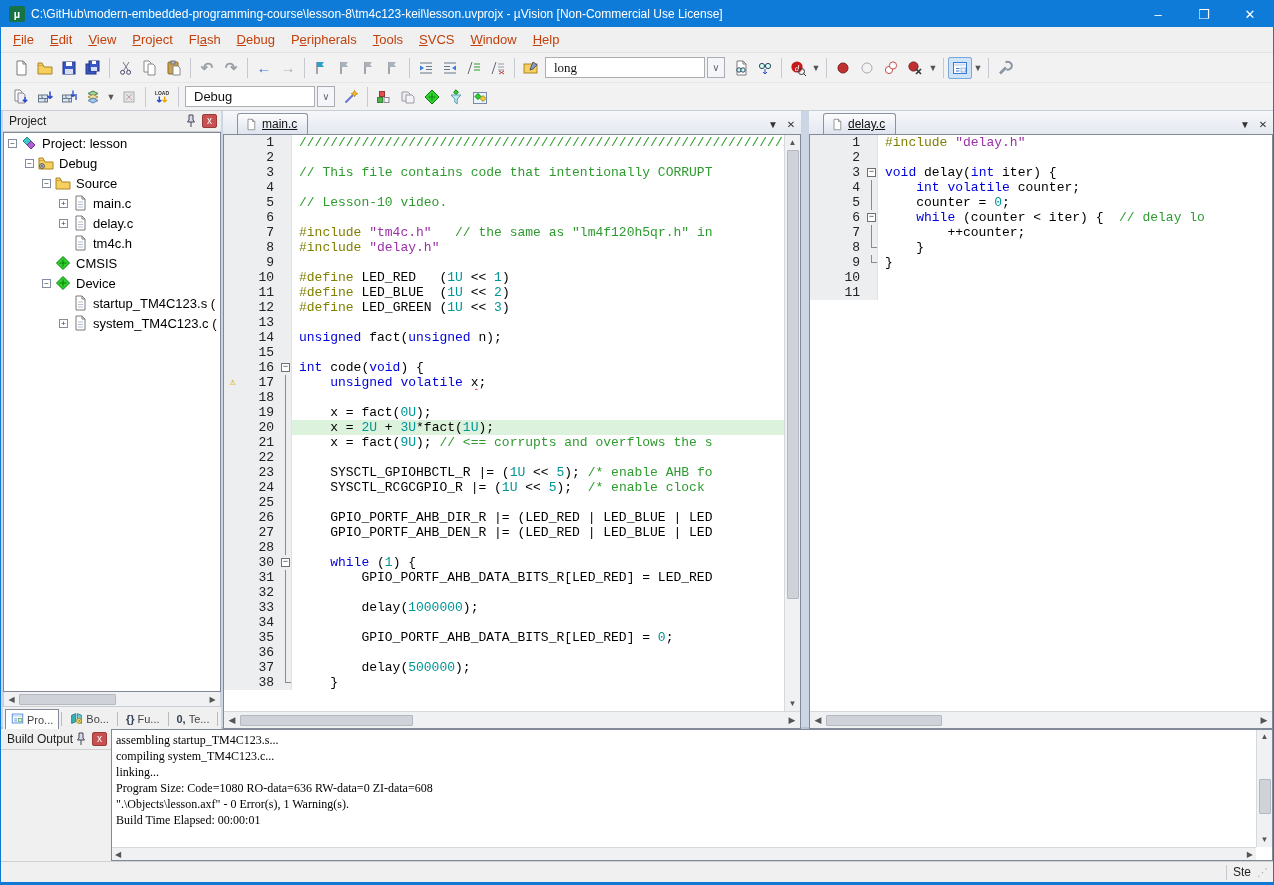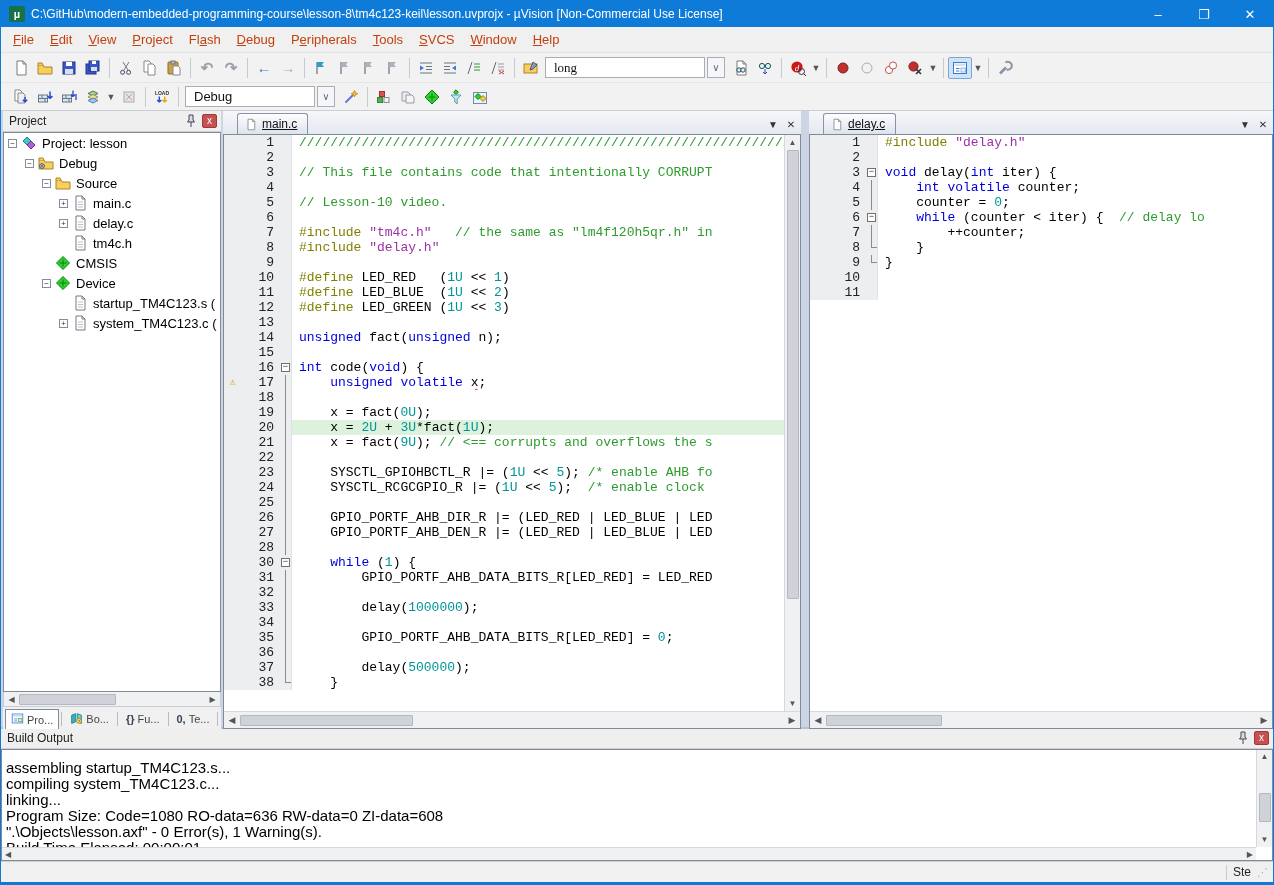--- a/index.html
+++ b/index.html
@@ -84,23 +84,23 @@
   .kw { color:#0000dd; } .cm { color:#2e9b2e; } .pp { color:#808000; }
   .num { color:#009595; } .str { color:#9b30a8; } .pl { color:#000; }
   .sq { color:#000; text-decoration:underline wavy #e02020 1px; text-underline-offset:2px; }
   .vscroll { position:absolute; right:0; top:0; bottom:17px; width:16px; background:#f0f1f3; border-left:1px solid #d6d8dc; display:flex; flex-direction:column; align-items:center; }
   .vscroll .arr { height:15px; font-size:8px; color:#555; line-height:15px; }
   .vthumb { width:12px; background:#cfd2d8; border:1px solid #b5b8c0; border-radius:1px; }
   .edhscroll { height:17px; background:#f0f1f3; border-top:1px solid #d6d8dc; display:flex; align-items:center; flex:0 0 auto; }
   .edhscroll .arr { width:16px; text-align:center; font-size:9px; color:#555; }
 
   
-  .buildpanel { height:134px; display:flex; flex-direction:column; background:#f0f0f0; border-top:2px solid #b9c2d2; flex:0 0 auto; }
+  .buildpanel { height:134px; display:flex; flex-direction:row; background:#f0f0f0; border-top:2px solid #b9c2d2; flex:0 0 auto; }
   .buildbody { flex:1 1 auto; background:#fff; border:1px solid #828a99; position:relative; overflow:hidden; }
-  .bo-lines { font-family:Liberation Sans, sans-serif; font-size:15px; line-height:16px; padding:10px 4px; color:#000; }
+  .bo-lines { font-family:Liberation Serif, serif; font-size:12px; line-height:16px; padding:2px 4px; color:#000; }
   .bo-vscroll { position:absolute; right:0; top:0; bottom:13px; width:16px; background:#f0f1f3; border-left:1px solid #d6d8dc; display:flex; flex-direction:column; align-items:center; }
   .bo-hscroll { position:absolute; left:0; right:16px; bottom:0; height:13px; background:#f0f1f3; border-top:1px solid #d6d8dc; display:flex; align-items:center; justify-content:space-between; padding:0 3px; font-size:8px; color:#555; }
 
   
   .statusbar { height:21px; background:#f0f0f0; border-top:1px solid #d0d0d0; display:flex; align-items:center; flex:0 0 auto; font-size:12px; color:#222; }
   .statusbar .sp { flex:1; }
   .ssep { width:1px; height:15px; background:#c6c9cf; margin:0 6px; }
   .grip { width:14px; height:14px; margin:4px 2px 0 6px; color:#aaa; font-size:11px; line-height:11px; }
   .bottomedge { height:2px; background:#0e7ad6; flex:0 0 auto; }
 </style>

